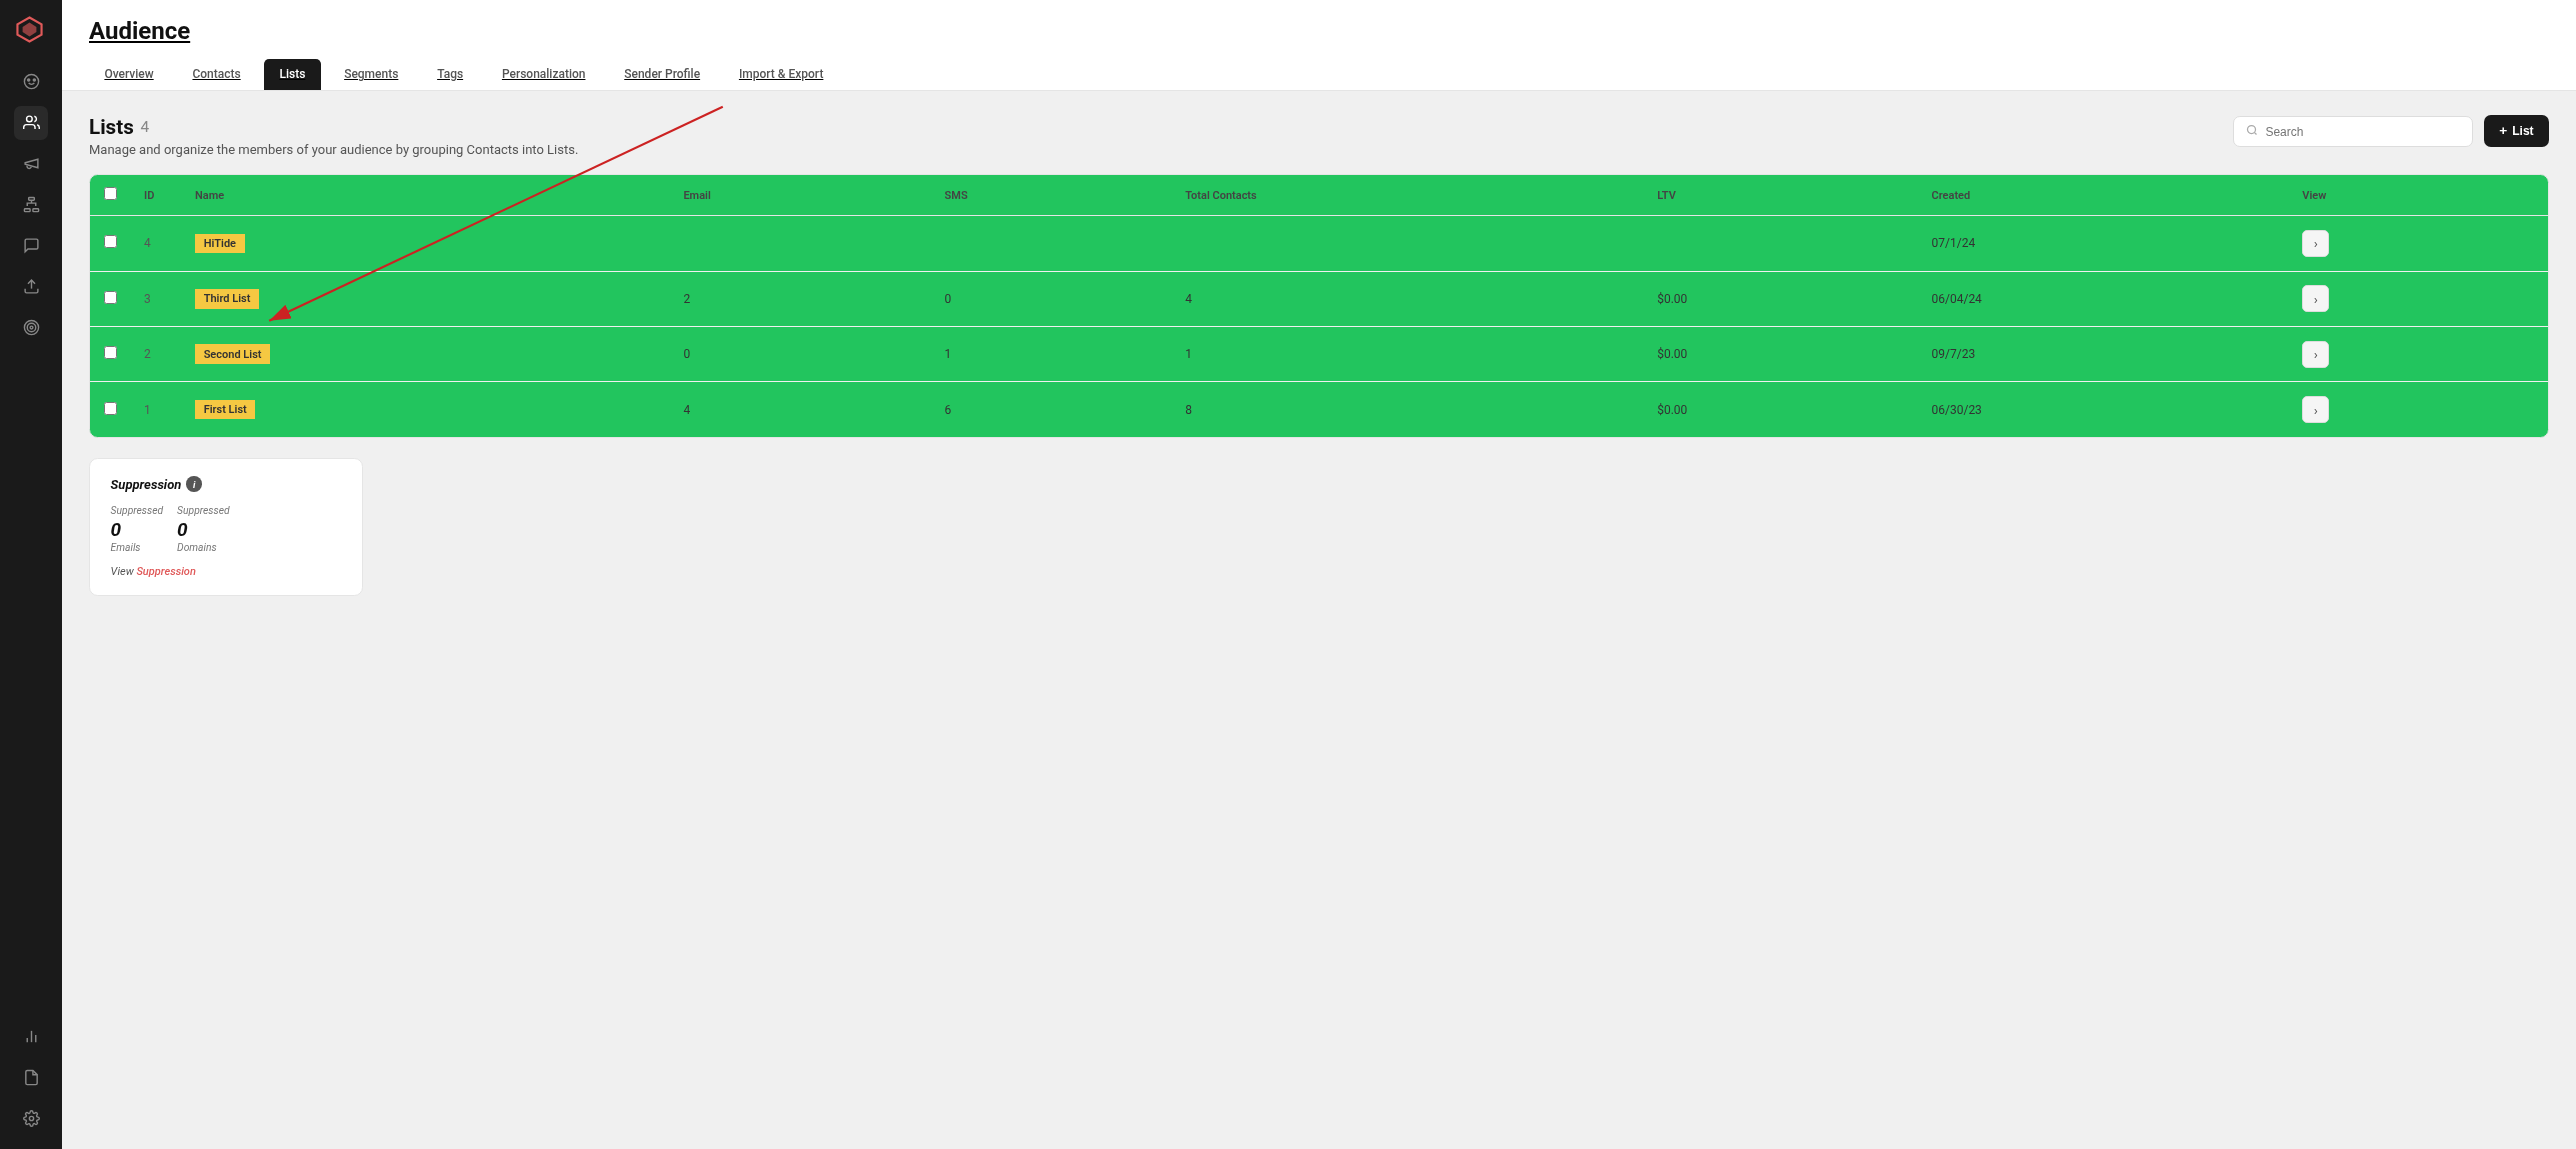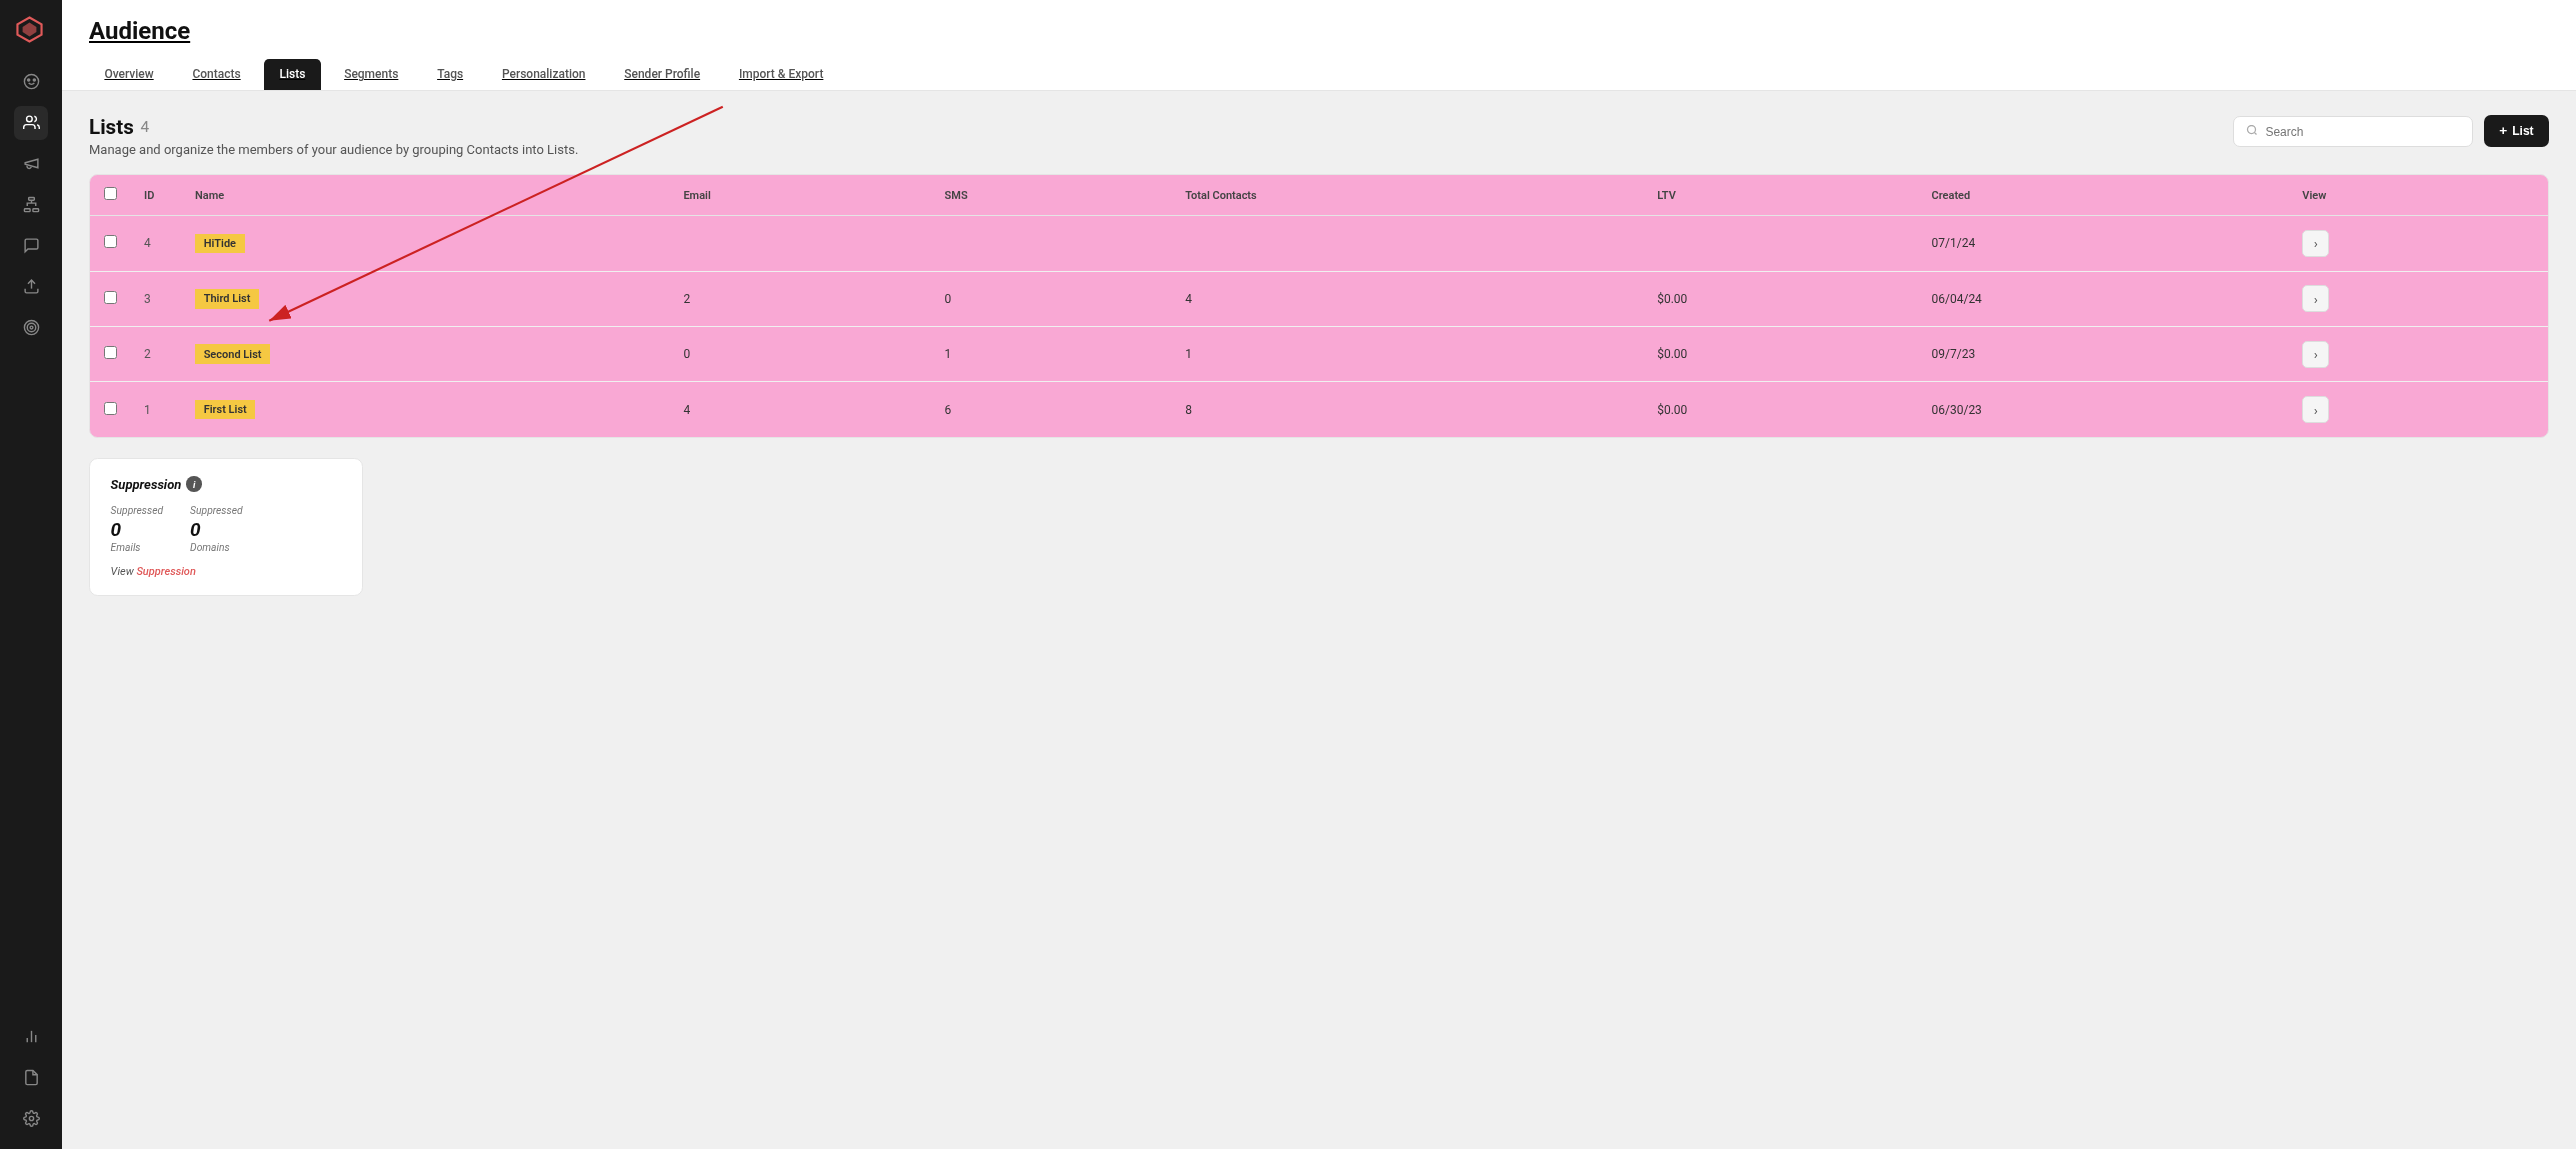--- a/index.html
+++ b/index.html
@@ -147,21 +147,21 @@
       font-weight: 600;
       cursor: pointer;
       display: flex;
       align-items: center;
       gap: 5.1px;
       white-space: nowrap;
     }
 
     
     .table-container {
-      background: #f9a8d4;
+      background: #22c55e;
       border-radius: 8.6px;
       overflow: hidden;
       border: 0.9px solid #e5e5e5;
       margin-bottom: 20.6px;
     }
     table {
       width: 100%;
       border-collapse: collapse;
     }
     thead tr {
@@ -242,21 +242,21 @@
       background: #555;
       color: #fff;
       font-size: 9.4px;
       display: flex;
       align-items: center;
       justify-content: center;
       font-weight: 700;
     }
     .suppression-stats {
       display: flex;
-      gap: 27px;
+      gap: 14px;
       margin-bottom: 8.6px;
     }
     .stat-block {}
     .stat-label {
       font-size: 10.3px;
       color: #777;
       margin-bottom: 1.7px;
     }
     .stat-value {
       font-size: 19px;

